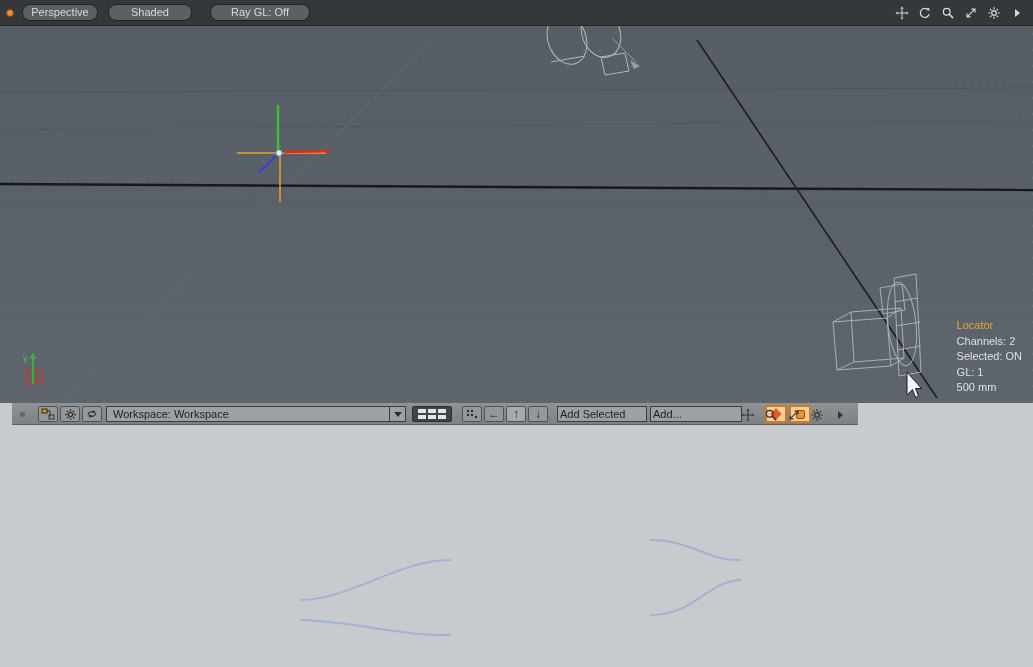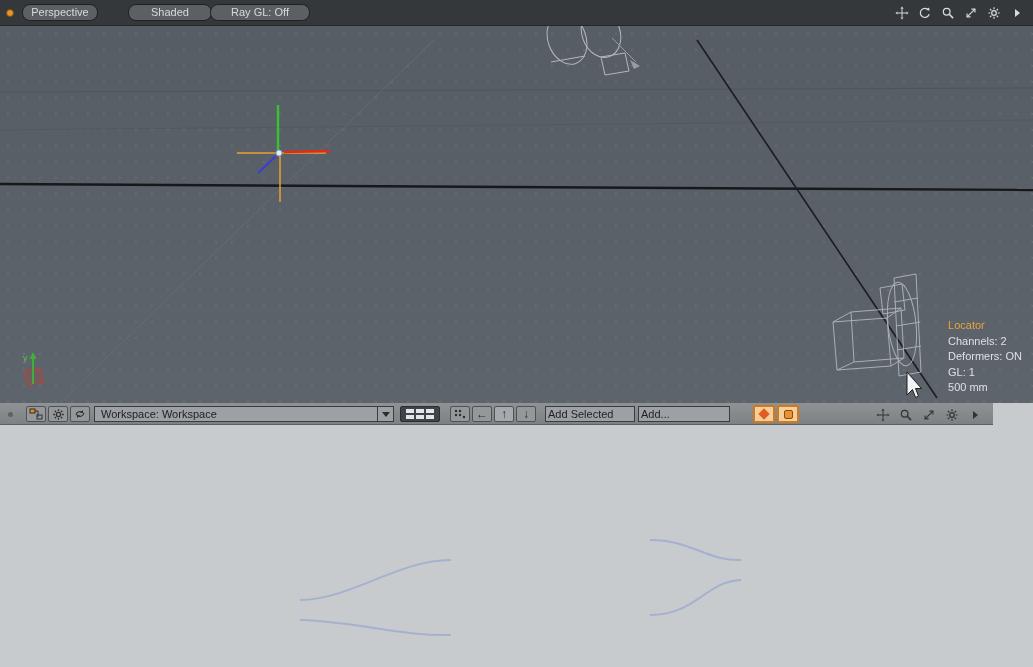--- a/index.html
+++ b/index.html
@@ -23,21 +23,21 @@
       background:
         radial-gradient(rgba(140,160,130,0.22) 1px, transparent 1.3px),
         linear-gradient(#565d64,#5d646b);
       background-size:16px 16px,100% 100%;}
   .vp-scene{position:absolute;left:0;top:0;}
   .vp-info{position:absolute;right:11px;top:292px;text-align:left;font-size:11px;
            line-height:15.5px;color:#dde1e5;}
   .vp-info .item{color:#e8a33d;}
 
   
-  .sch-toolbar{position:absolute;left:0;top:403px;width:993px;height:22px;
+  .sch-toolbar{position:absolute;left:12px;top:403px;width:846px;height:22px;
                background:linear-gradient(#8f9396,#7d8184);border-bottom:1px solid #5c5f62;}
   .tb-knob{position:absolute;left:8px;top:9px;width:5px;height:5px;border-radius:50%;background:#5e6265;}
   .tb-btn{position:absolute;top:3px;height:16px;background:#94989b;border:1px solid #505356;
           border-radius:2px;display:flex;align-items:center;justify-content:center;color:#2b2e31;}
   .tb-field{position:absolute;top:3px;height:16px;background:#9da1a5;border:1px solid #3a3d3f;
             font-size:11px;color:#1e2022;line-height:14px;padding-left:2px;}
   .dropdown{position:absolute;left:94px;top:3px;width:300px;height:16px;background:#9da1a5;
             border:1px solid #3a3d3f;display:flex;align-items:center;}
   .dropdown .lbl{flex:1;font-size:11px;color:#1c1e20;padding-left:6px;}
   .dropdown .arr{width:16px;height:100%;border-left:1px solid #3a3d3f;display:flex;
@@ -59,21 +59,21 @@
   .sch-canvas{position:absolute;left:0;top:425px;width:1033px;height:242px;background:#c7cbce;}
   .wires{position:absolute;left:0;top:0;pointer-events:none;}
 </style>
 </head>
 <body>
 
 <div class="viewport">
   <div class="vp-topbar">
     <span class="corner-dot"></span>
     <div class="vp-btn" style="left:22px;width:76px">Perspective</div>
-    <div class="vp-btn" style="left:128px;width:84px">Shaded</div>
+    <div class="vp-btn" style="left:108px;width:84px">Shaded</div>
     <div class="vp-btn" style="left:210px;width:100px">Ray GL: Off</div>
     <div class="vp-icons">
       <span class="ib">
           <svg viewBox="0 0 16 16" width="14" height="14">
             <g stroke="currentColor" stroke-width="1.1">
               <path d="M8 3.2v9.6M3.2 8h9.6"></path>
             </g>
             <g fill="currentColor">
               <path d="M8 .5L9.8 3H6.2z"></path>
               <path d="M8 15.5L6.2 13h3.6z"></path>
@@ -156,21 +156,21 @@
         <text x="23" y="335" font-size="9" fill="#57c74e">y</text>
       </g>
       <g>
         <path d="M907,346 L907,369 L912.5,363.5 L915.5,371.5 L918.5,370 L915.5,362.5 L921.5,362.5 Z" fill="#f2f4f6" stroke="#1c1e20"></path>
       </g>
     </svg>
 
     <div class="vp-info">
       <div class="item">Locator</div>
       <div>Channels: 2</div>
-      <div>Deformers: ON</div>
+      <div>Selected: ON</div>
       <div>GL: 1</div>
       <div>500 mm</div>
     </div>
   </div>
 </div>
 
 <div class="sch-toolbar">
   <span class="tb-knob"></span>
 
   <div class="tb-btn" style="left:26px;width:20px">

